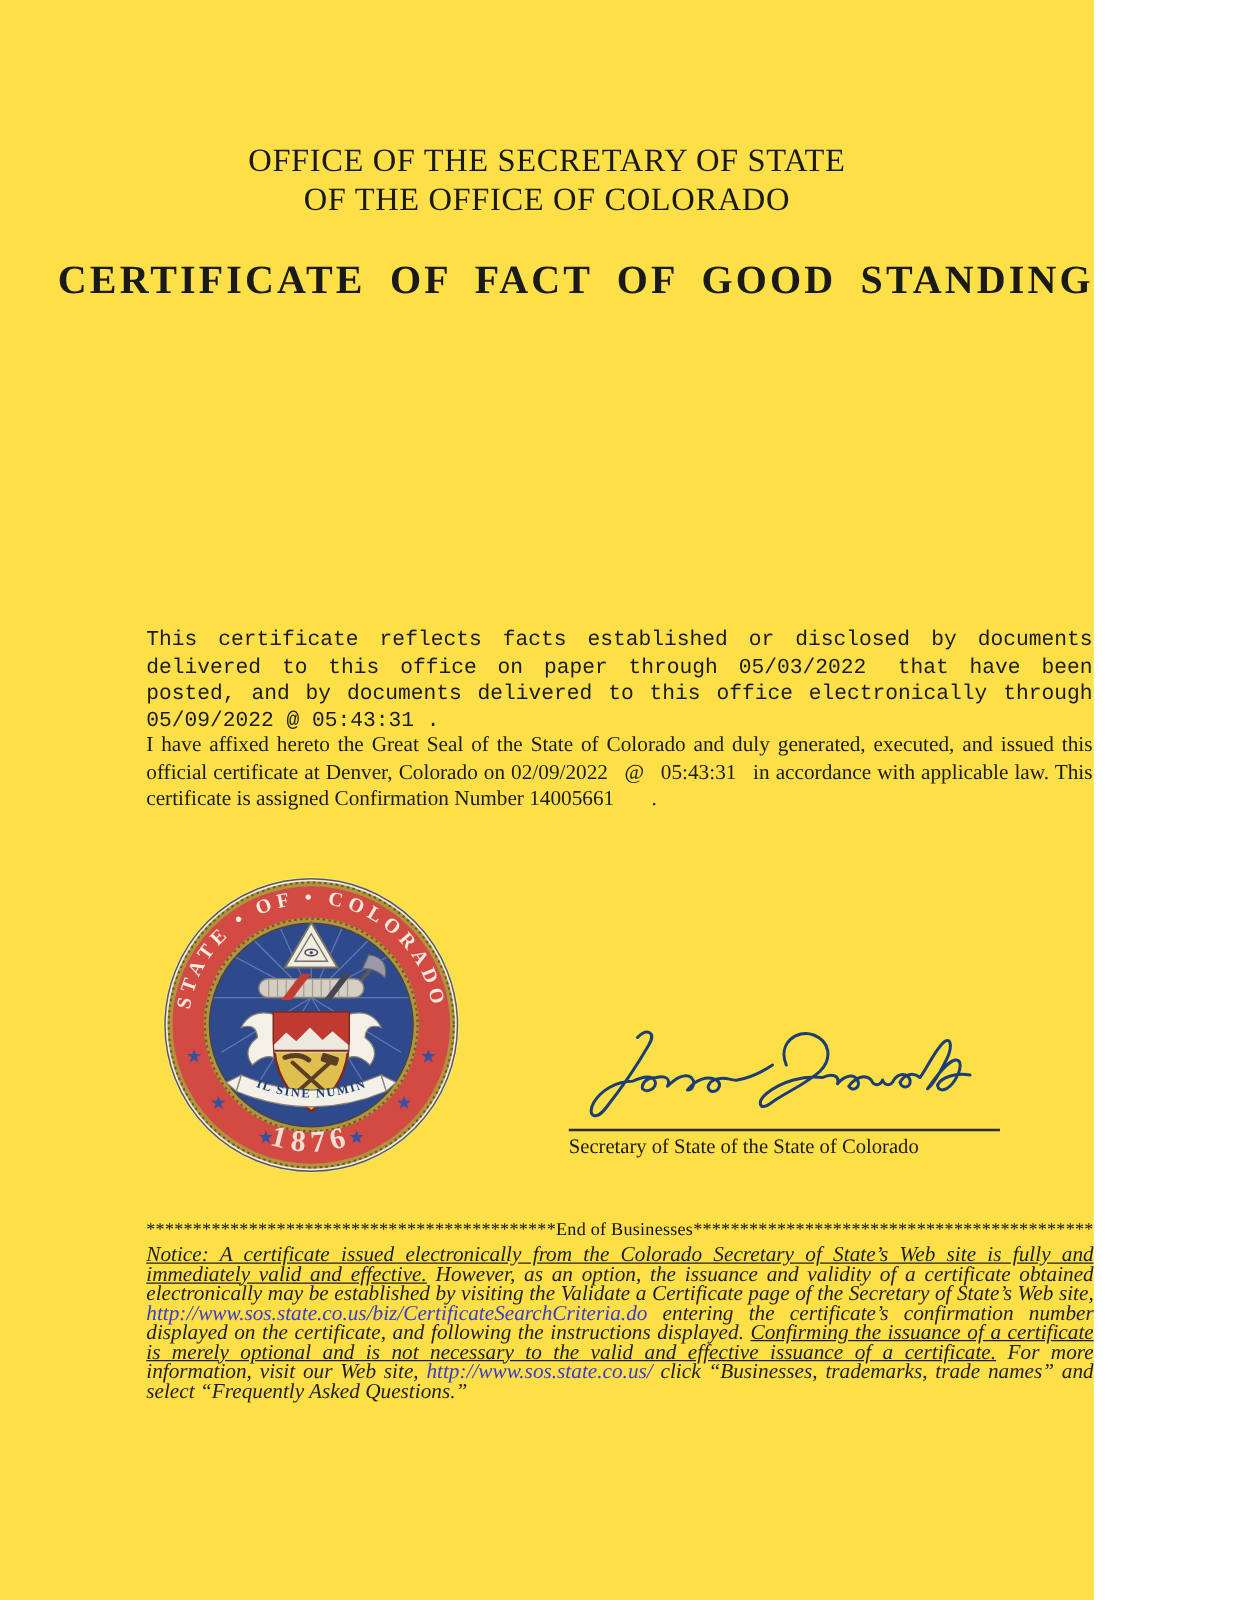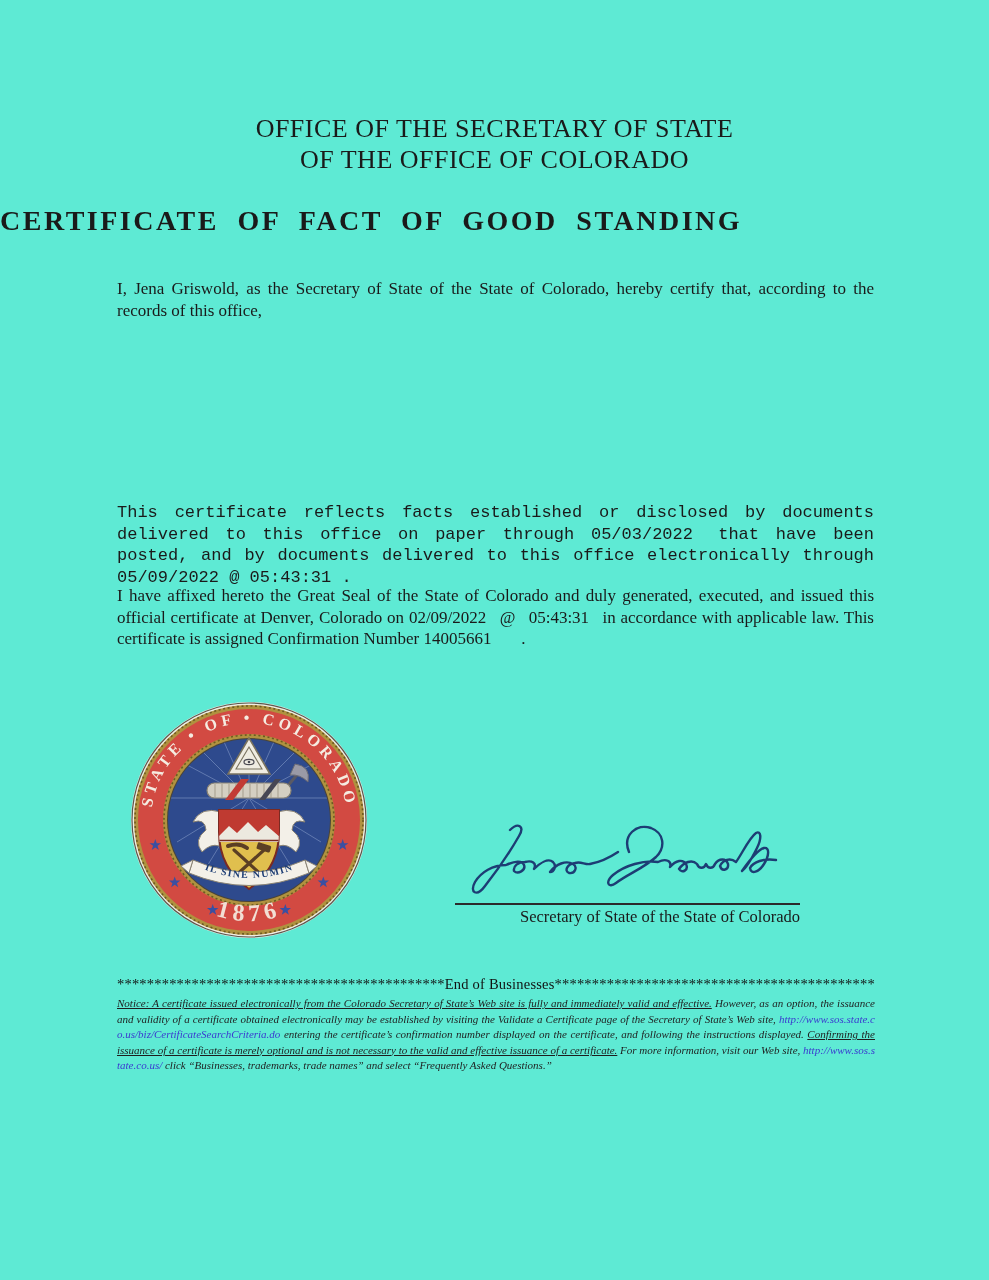--- a/index.html
+++ b/index.html
@@ -1,24 +1,24 @@
 <!DOCTYPE html>
 <html><head>
 <meta charset="utf-8">
 <style>
   html,body { margin:0; padding:0; background:#ffffff; }
   .page {
-    position:relative; width:989px; height:1280px; background:#5eead4;
+    position:relative; width:875px; height:1280px; background:#fde047;
     font-family:"Liberation Serif", serif; color:var(--text, #1a1a1a); overflow:hidden;
   }
 
   .header { position:absolute; top:113px; left:0; width:100%; text-align:center;
     font-size:26px; line-height:31px; letter-spacing:0.5px; }
-  .title  { position:absolute; top:205px; left:0; width:100%; text-align:left; margin:0;
-    font-size:28px; font-weight:bold; letter-spacing:2.5px; word-spacing:9px; }
+  .title  { position:absolute; top:205px; left:0; width:100%; text-align:right; margin:0;
+    font-size:32px; font-weight:bold; letter-spacing:2.5px; word-spacing:9px; }
 
   .bodyp { position:absolute; left:117px; width:757px; margin:0;
     font-size:17px; line-height:21.5px; text-align:justify; }
   .p-intro    { top:278px; }
   .p-formed   { top:421px; }
   .p-reflects { top:502px;font-family:Liberation Mono, monospace; }
   .p-affixed  { top:585px; }
 
   .seal-wrap { position:absolute; left:129px; top:700px; width:240px; height:240px; }
   .seal-ring-gold   { fill:var(--seal-gold); }
@@ -31,42 +31,41 @@
   .thin-ring        { fill:none; stroke:#5d574c; stroke-width:1.2; }
   .white-part       { fill:#f3f0e8; stroke:#8a8374; stroke-width:1; }
   .shield-gold      { fill:var(--shield-gold); stroke:#7a2a22; stroke-width:2; }
   .chief-red        { fill:var(--chief-red); }
   .motto-text       { fill:var(--ink); font-weight:bold; font-family:"Liberation Serif",serif; }
   .tool             { stroke:#5b3f24; stroke-width:3.2; stroke-linecap:round; fill:none; }
 
   .sig-svg  { position:absolute; left:468px; top:820px; width:330px; height:85px; }
   .sig-svg path { fill:none; stroke:var(--ink); stroke-width:2.4; stroke-linecap:round; stroke-linejoin:round; }
   .sig-line { position:absolute; left:455px; top:903px; width:345px; border-top:2px solid #2b2b2b; height:0; }
-  .sig-caption { position:absolute; left:455px; top:907px; width:345px; text-align:right; font-size:16.5px; }
+  .sig-caption { position:absolute; left:455px; top:907px; width:345px; text-align:left; font-size:16.5px; }
 
   .footer { position:absolute; left:117px; top:976px; width:758px; }
   .stars-line { font-size:14.5px; letter-spacing:0.2px; white-space:nowrap; overflow:hidden; color:#111; }
-  .notice { margin:3px 0 0 0; font-size:11px; line-height:15.5px; font-style:italic;
+  .notice { margin:3px 0 0 0; font-size:17px; line-height:15.5px; font-style:italic;
     text-align:justify; color:#1e1e1e; }
   .notice .u { text-decoration:underline; }
   .notice .link { color:var(--link); text-decoration:none; cursor:pointer; word-break:break-all; }
 </style>
 </head>
 <body>
 
 <div class="page" style="--text: #1a1a1a; --ink: #1d3d74; --link: #3a3ad0; --seal-red: #d24a42; --seal-blue: #2e4a8d; --seal-gold: #b0923f; --seal-text: #f5ece1; --shield-gold: #e0bf4e; --chief-red: #bf3a31; --star-blue: #3b4fa1;">
 
   <div class="header">
     <div>OFFICE OF THE SECRETARY OF STATE</div>
     <div>OF THE OFFICE OF COLORADO</div>
   </div>
 
   <h1 class="title">CERTIFICATE OF FACT OF GOOD STANDING</h1>
 
-  <p class="bodyp p-intro">I, Jena Griswold, as the Secretary of State of the State of Colorado, hereby certify that, according to the records of this office,</p>
   <p class="bodyp p-reflects">This certificate reflects facts established or disclosed by documents delivered to this office on paper through 05/03/2022  that have been posted, and by documents delivered to this office electronically through 05/09/2022 @ 05:43:31 .</p>
   <p class="bodyp p-affixed">I have affixed hereto the Great Seal of the State of Colorado and duly generated, executed, and issued this official certificate at Denver, Colorado on 02/09/2022  @  05:43:31  in accordance with applicable law. This certificate is assigned Confirmation Number 14005661   .</p>
 
   <div class="seal-wrap">
     <svg viewBox="0 0 240 240" width="240" height="240">
       <defs>
         <clipPath id="innerClip">
             <circle cx="120" cy="120" r="81"></circle>
           </clipPath>
         <clipPath id="shieldClip">

